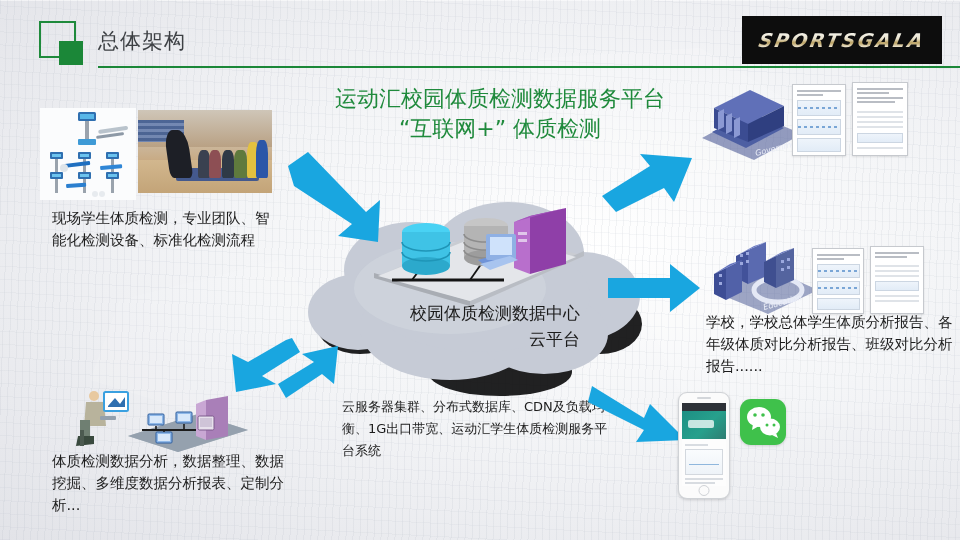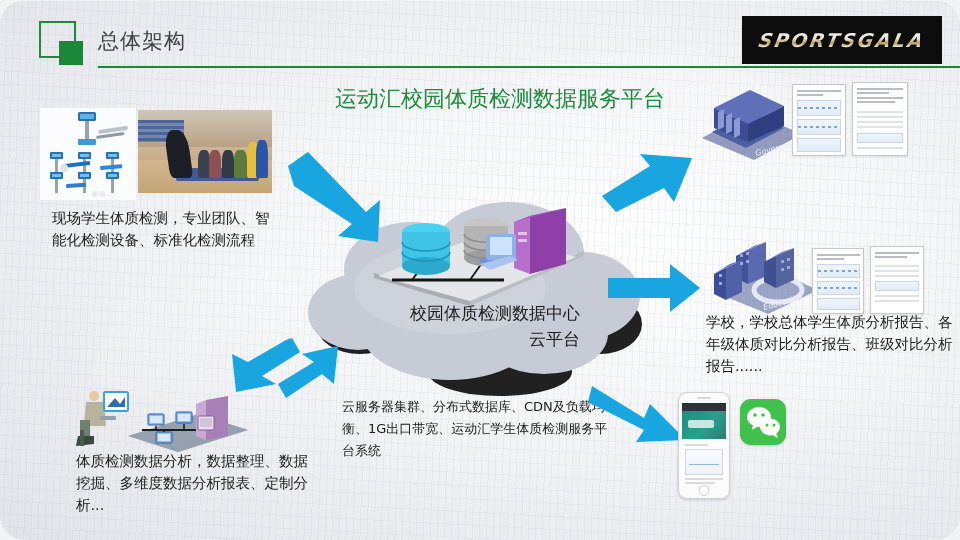--- a/index.html
+++ b/index.html
@@ -8,21 +8,20 @@
     font-family:"DejaVu Sans","Liberation Sans",sans-serif;
     background:#f2f3f5;
     position:relative;
   }
   #slide {
     position:absolute; left:0; top:0; width:960px; height:540px;
     background:
       linear-gradient(180deg, rgba(255,255,255,0.55) 0 1px, rgba(0,0,0,0) 1px 4px),
       radial-gradient(ellipse at 62% 46%, #ffffff 0%, #f4f5f7 42%, #e9eaee 78%, #e2e3e8 100%);
     overflow:hidden;
-    border-radius:25px;
   }
   
   #bgtex {
     position:absolute; inset:0;
     background:
       repeating-linear-gradient(92deg, rgba(170,178,190,0.16) 0 1px, rgba(0,0,0,0) 1px 7px),
       repeating-linear-gradient(3deg, rgba(160,170,185,0.10) 0 1px, rgba(0,0,0,0) 1px 13px);
     opacity:.85; pointer-events:none;
   }
   #bgblobs { position:absolute; inset:0; pointer-events:none; opacity:.30; }
@@ -62,21 +61,21 @@
   .main-title {
     position:absolute; left:300px; top:84px; width:400px;
     text-align:center; color:#1f8a3c; font-size:22px; line-height:30px;
   }
   .main-title .l2 { display:block; }
 
   
   .tb { position:absolute; font-size:14.5px; line-height:22px; color:#1c1c1c; }
 
   .tb-left-top   { left:52px;  top:207px; width:228px; }
-  .tb-left-bot   { left:52px;  top:450px; width:232px;margin-left:24px; }
+  .tb-left-bot   { left:52px;  top:450px; width:232px; }
   .tb-cloud-sub  { left:342px; top:396px; width:268px; font-size:13px; line-height:22px; }
   .tb-right-top  { left:688px; top:167px; width:262px; }
   .tb-right-mid  { left:706px; top:311px; width:250px; }
   .tb-right-bot  { left:772px; top:447px; width:180px; }
   .url {
     position:absolute; left:684px; top:500px;
     color:#1f8a3c; font-size:18px; letter-spacing:.2px;
   }
 
   
@@ -173,20 +172,21 @@
   <div class="hdr-sq-fill"></div>
   <div class="hdr-title">总体架构</div>
   <div class="hdr-rule"></div>
 
   <div class="logo-box">
     <span class="logo-text">SPORTSGALA</span>
   </div>
 
   <div class="main-title">
     <span>运动汇校园体质检测数据服务平台</span>
+    <span class="l2">“互联网+” 体质检测</span>
   </div>
 
   <svg class="equip" viewBox="0 0 96 92">
     <rect x="0" y="0" width="96" height="92" fill="#fbfcfd"></rect>
 
     <rect x="38" y="4" width="18" height="9" rx="1.5" fill="#2f6fb0"></rect>
     <rect x="40" y="6" width="14" height="5" fill="#59b7e8"></rect>
     <rect x="45" y="13" width="4" height="18" fill="#9aa3ad"></rect>
     <rect x="38" y="31" width="18" height="6" rx="1" fill="#3e9ad6"></rect>
 

